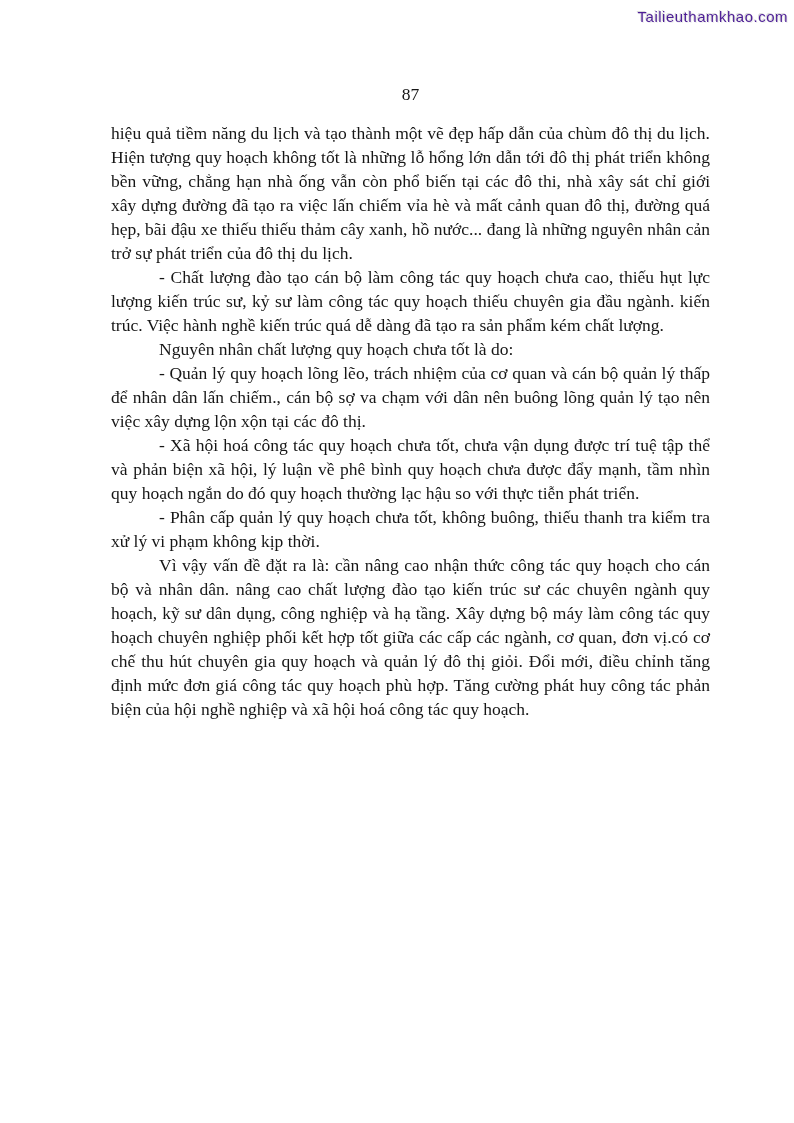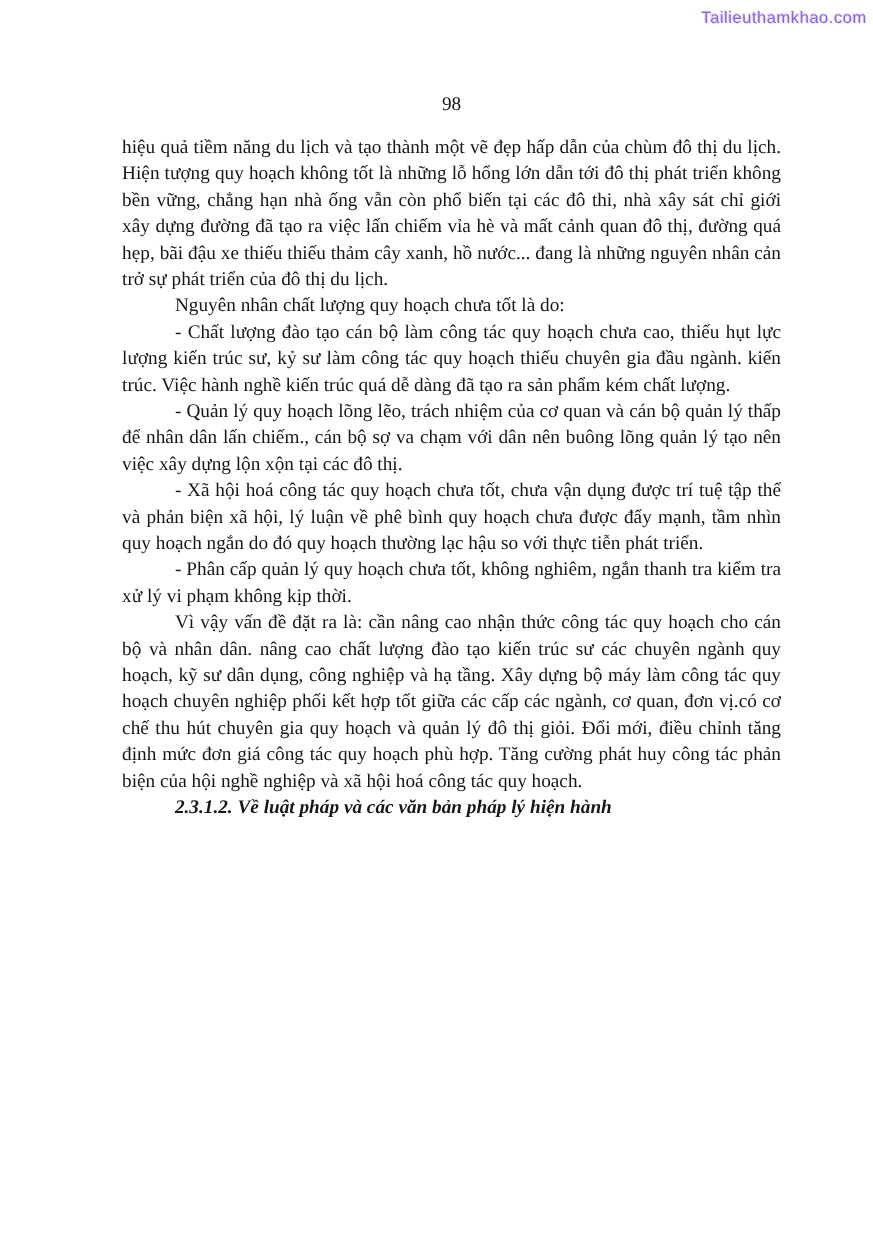--- a/index.html
+++ b/index.html
@@ -20,21 +20,21 @@
     inset: 0;
     background: #ffffff;
   }
   .watermark {
     position: absolute;
     top: 8px;
     right: 6px;
     font-family: "Liberation Sans", sans-serif;
     font-size: 15px;
     letter-spacing: 0.5px;
-    color: #8b5cf6;
+    color: #4c1d95;
     text-shadow: 1px 1px 0 #efefef, -1px -1px 0 #d9d9d9;
   }
   .page-number {
     position: absolute;
     top: 85px;
     left: 111px;
     width: 599px;
     text-align: center;
     font-size: 17.5px;
     line-height: 18px;
@@ -62,26 +62,25 @@
     text-align: left;
   }
 </style>
 </head>
 <body>
 
 <div class="page">
 
   <div class="watermark">Tailieuthamkhao.com</div>
 
-  <div class="page-number">98</div>
+  <div class="page-number">87</div>
 
   <div class="text-block">
     <p class="no-indent">hiệu quả tiềm năng du lịch và tạo thành một vẽ đẹp hấp dẫn của chùm đô thị du lịch. Hiện tượng quy hoạch không tốt là những lỗ hổng lớn dẫn tới đô thị phát triển không bền vững, chẳng hạn nhà ống vẫn còn phổ biến tại các đô thi, nhà xây sát chỉ giới xây dựng đường đã tạo ra việc lấn chiếm vỉa hè và mất cảnh quan đô thị, đường quá hẹp, bãi đậu xe thiếu thiếu thảm cây xanh, hồ nước... đang là những nguyên nhân cản trở sự phát triển của đô thị du lịch.</p>
+    <p>- Chất lượng đào tạo cán bộ làm công tác quy hoạch chưa cao, thiếu hụt lực lượng kiến trúc sư, kỷ sư làm công tác quy hoạch thiếu chuyên gia đầu ngành. kiến trúc. Việc hành nghề kiến trúc quá dễ dàng đã tạo ra sản phẩm kém chất lượng.</p>
     <p>Nguyên nhân chất lượng quy hoạch chưa tốt là do:</p>
-    <p>- Chất lượng đào tạo cán bộ làm công tác quy hoạch chưa cao, thiếu hụt lực lượng kiến trúc sư, kỷ sư làm công tác quy hoạch thiếu chuyên gia đầu ngành. kiến trúc. Việc hành nghề kiến trúc quá dễ dàng đã tạo ra sản phẩm kém chất lượng.</p>
     <p>- Quản lý quy hoạch lõng lẽo, trách nhiệm của cơ quan và cán bộ quản lý thấp để nhân dân lấn chiếm., cán bộ sợ va chạm với dân nên buông lõng quản lý tạo nên việc xây dựng lộn xộn tại các đô thị.</p>
     <p>- Xã hội hoá công tác quy hoạch chưa tốt, chưa vận dụng được trí tuệ tập thể và phản biện xã hội, lý luận về phê bình quy hoạch chưa được đẩy mạnh, tầm nhìn quy hoạch ngắn do đó quy hoạch thường lạc hậu so với thực tiễn phát triển.</p>
-    <p>- Phân cấp quản lý quy hoạch chưa tốt, không nghiêm, ngắn thanh tra kiểm tra xử lý vi phạm không kịp thời.</p>
+    <p>- Phân cấp quản lý quy hoạch chưa tốt, không buông, thiếu thanh tra kiểm tra xử lý vi phạm không kịp thời.</p>
     <p>Vì vậy vấn đề đặt ra là: cần nâng cao nhận thức công tác quy hoạch cho cán bộ và nhân dân. nâng cao chất lượng đào tạo kiến trúc sư các chuyên ngành quy hoạch, kỹ sư dân dụng, công nghiệp và hạ tầng. Xây dựng bộ máy làm công tác quy hoạch chuyên nghiệp phối kết hợp tốt giữa các cấp các ngành, cơ quan, đơn vị.có cơ chế thu hút chuyên gia quy hoạch và quản lý đô thị giỏi. Đổi mới, điều chỉnh tăng định mức đơn giá công tác quy hoạch phù hợp. Tăng cường phát huy công tác phản biện của hội nghề nghiệp và xã hội hoá công tác quy hoạch.</p>
-    <p class="heading">2.3.1.2. Về luật pháp và các văn bản pháp lý hiện hành</p>
   </div>
 
 </div>
 
 </body></html>

